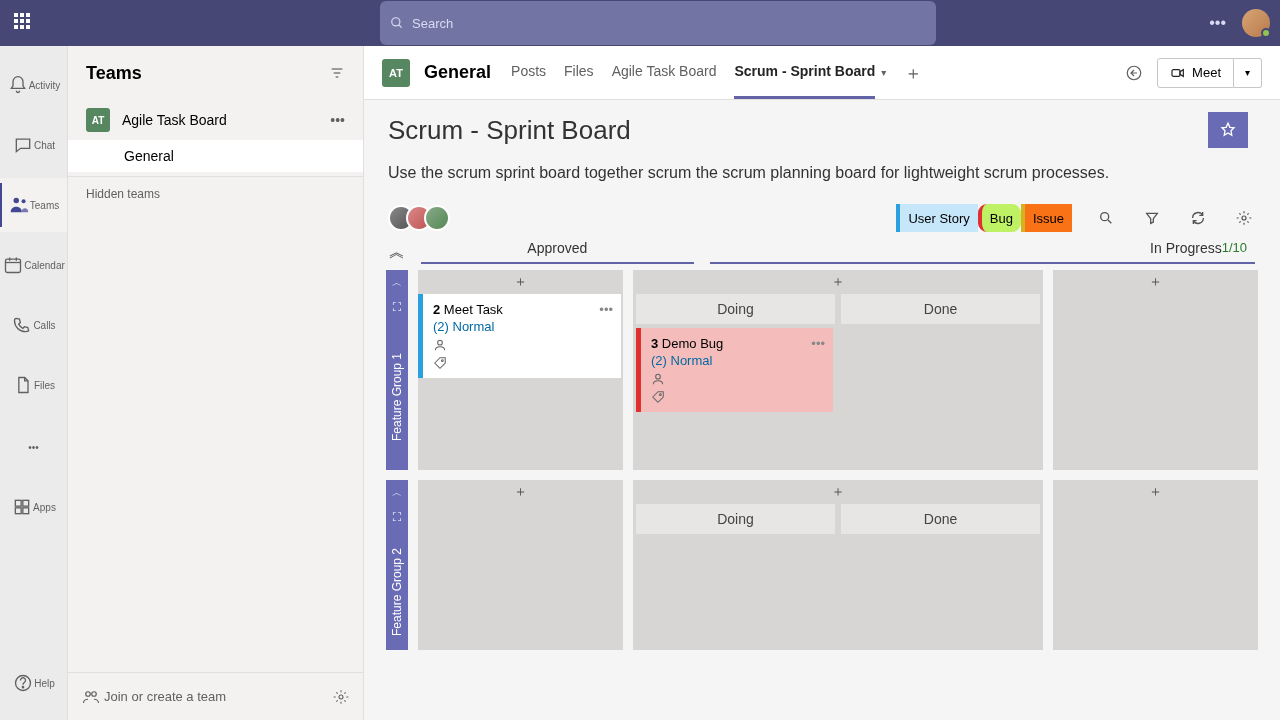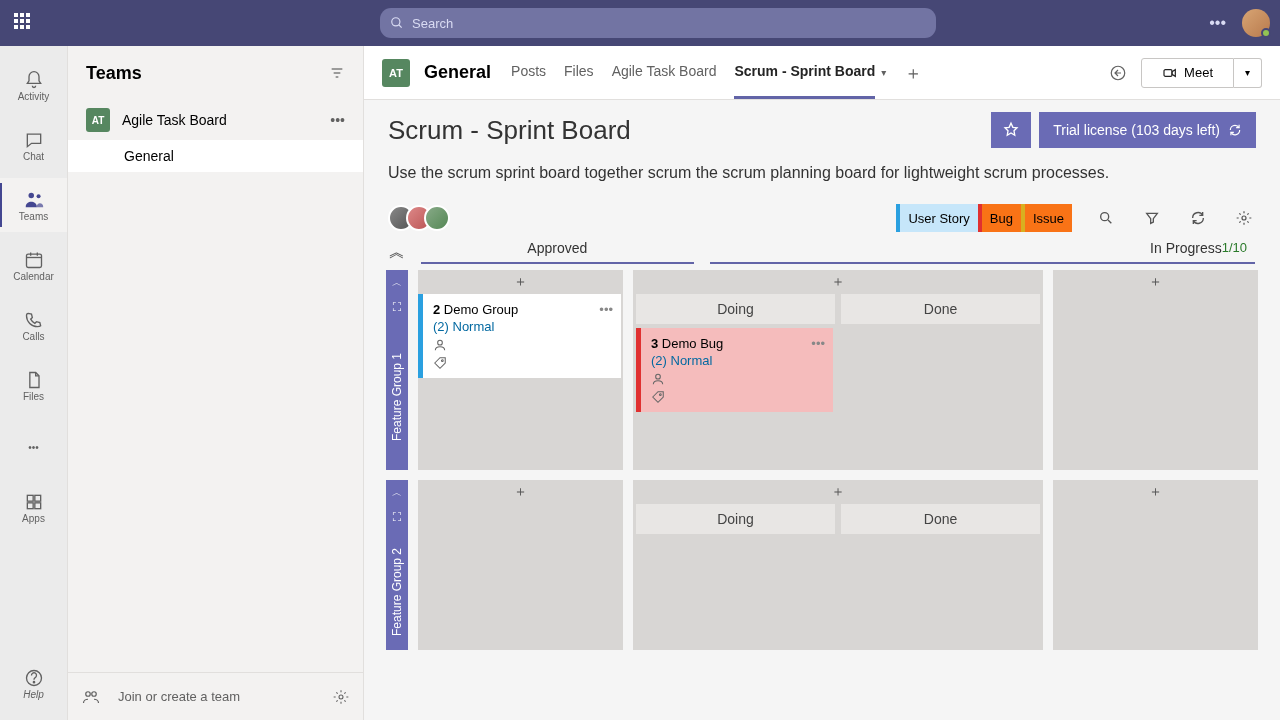--- a/index.html
+++ b/index.html
@@ -2,82 +2,82 @@
 <html><head>
 <meta charset="utf-8">
 <style>
 * { box-sizing: border-box; margin: 0; padding: 0; font-family: "Segoe UI", -apple-system, sans-serif; }
 html, body { width: 1280px; height: 720px; overflow: hidden; background: #f3f2f1; }
 
 
 .titlebar { height: 46px; background: #464775; display: flex; align-items: center; padding: 0 10px; gap: 12px; }
 .titlebar .waffle { width: 28px; height: 28px; display: grid; grid-template-columns: repeat(3, 4px); grid-template-rows: repeat(3, 4px); gap: 2px; padding: 4px; cursor: pointer; }
 .titlebar .waffle span { background: #fff; }
-.titlebar .search { flex: 0 0 556px; margin-left: 330px; height: 30px; background: #7274a3; border-radius: 11px; display: flex; align-items: center; padding: 0 10px; gap: 8px; color: #d9dbf3; }
+.titlebar .search { flex: 0 0 556px; margin-left: 330px; height: 44px; background: #7274a3; border-radius: 6px; display: flex; align-items: center; padding: 0 10px; gap: 8px; color: #d9dbf3; }
 .titlebar .search input { flex: 1; background: transparent; border: none; outline: none; color: #fff; font-size: 13px; }
 .titlebar .search input::placeholder { color: #d9dbf3; }
 .titlebar .spacer { flex: 1; }
 .titlebar .tb-icon { color: #d9dbf3; cursor: pointer; padding: 4px; }
 .avatar-img { width: 28px; height: 28px; border-radius: 50%; background: linear-gradient(135deg,#d8a574,#b87a4d); position: relative; }
 .status-dot { position: absolute; bottom: -1px; right: -1px; width: 10px; height: 10px; border-radius: 50%; background: #92c353; border: 2px solid #464775; }
 
 
 .layout { display: flex; height: calc(100% - 46px); }
 .apprail { width: 68px; background: #ebebeb; display: flex; flex-direction: column; align-items: center; padding-top: 12px; gap: 6px; border-right: 1px solid #e1dfdd; }
-.rail-item { width: 100%; height: 54px; display: flex; flex-direction: column; align-items: center; justify-content: center; font-size: 10px; color: #616161; cursor: pointer; position: relative; }
+.rail-item { width: 100%; height: 54px; display: flex; align-items: center; justify-content: center; font-size: 10px; color: #616161; cursor: pointer; position: relative; }
 .rail-item.active { background: #f3f2f1; }
 .rail-item.active::before { content: ""; position: absolute; left: 0; top: 10%; width: 2px; height: 80%; background: #444791; }
 .rail-item .ico { width: 22px; height: 22px; display: flex; align-items: center; justify-content: center; }
 .rail-more { margin-top: 2px; }
-.rail-help { margin-top: auto; margin-bottom: 10px; font-style: italic; }
+.rail-help { margin-top: auto; margin-bottom: 10px; }
 
 
 .teamspanel { width: 296px; background: #f3f2f1; display: flex; flex-direction: column; border-right: 1px solid #e1dfdd; }
 .tp-header { height: 54px; display: flex; align-items: center; padding: 0 18px; }
 .tp-header h1 { font-size: 18px; font-weight: 700; flex: 1; }
 .tp-sectionlabel { padding: 10px 18px 6px; font-size: 12px; color: #616161; }
 .tp-team { display: flex; align-items: center; padding: 8px 18px; gap: 12px; cursor: pointer; }
 .tp-team .team-ico { width: 24px; height: 24px; background: #568760; color: #fff; border-radius: 3px; display: flex; align-items: center; justify-content: center; font-size: 10px; font-weight: 600; }
 .tp-team .team-name { flex: 1; font-size: 14px; }
 .tp-team .dots { color: #616161; font-size: 14px; }
 .tp-channel { padding: 8px 18px 8px 56px; font-size: 14px; background: #fff; cursor: pointer; }
 .tp-hidden { border-top: 1px solid #e1dfdd; margin-top: 4px; }
-.tp-bottom { margin-top: auto; height: 48px; display: flex; align-items: center; padding: 0 14px; gap: 18px; border-top: 1px solid #e1dfdd; font-size: 13px; color: #616161; }
+.tp-bottom { margin-top: auto; height: 48px; display: flex; align-items: center; padding: 0 14px; gap: 4px; border-top: 1px solid #e1dfdd; font-size: 13px; color: #616161; }
 .tp-bottom .gear { margin-left: auto; }
 
 
 .content { flex: 1; display: flex; flex-direction: column; background: #f5f5f5; overflow: hidden; }
 .channelbar { height: 54px; background: #fff; display: flex; align-items: center; padding: 0 18px; gap: 14px; border-bottom: 1px solid #e1dfdd; }
 .channelbar .team-ico2 { width: 28px; height: 28px; background: #568760; color: #fff; border-radius: 3px; display: flex; align-items: center; justify-content: center; font-size: 11px; font-weight: 600; }
 .channelbar .chname { font-size: 18px; font-weight: 700; }
 .tabs { display: flex; gap: 18px; margin-left: 6px; height: 100%; align-items: center; }
 .tab { font-size: 14px; color: #616161; cursor: pointer; height: 100%; display: flex; align-items: center; border-bottom: 3px solid transparent; }
 .tab.active { color: #242424; border-bottom-color: #6264a7; font-weight: 600; }
 .chevron-sm { font-size: 10px; color: #616161; margin-left: -12px; }
 .channelbar .spacer { flex: 1; }
 .cb-ico { color: #616161; cursor: pointer; }
-.meet-btn { height: 30px; border: 1px solid #c8c6c4; background: #fff; border-radius: 3px 0 0 3px; display: flex; align-items: center; gap: 6px; padding: 0 20px; font-size: 13px; cursor: pointer; }
+.meet-btn { height: 30px; border: 1px solid #c8c6c4; background: #fff; border-radius: 3px 0 0 3px; display: flex; align-items: center; gap: 6px; padding: 0 12px; font-size: 13px; cursor: pointer; }
 .meet-chev { height: 30px; width: 28px; border: 1px solid #c8c6c4; border-left: none; background: #fff; border-radius: 0 3px 3px 0; display: flex; align-items: center; justify-content: center; font-size: 10px; cursor: pointer; }
 
 .board-hdr { padding: 12px 24px 0; display: flex; align-items: center; }
 .board-hdr h2 { font-size: 26px; font-weight: 300; flex: 1; color: #333; }
 .star-btn { width: 40px; height: 36px; background: #6a6bb5; color: #fff; display: flex; align-items: center; justify-content: center; cursor: pointer; margin-right: 8px; }
 .trial { height: 36px; background: #6a6bb5; color: #fff; display: flex; align-items: center; padding: 0 14px; gap: 8px; font-size: 14px; }
 .board-desc { padding: 16px 24px 0; font-size: 16px; color: #333; font-weight: 300; }
 
 .board-toolbar { padding: 22px 24px 8px; display: flex; align-items: center; gap: 22px; }
 .avatars { display: flex; }
 .av { width: 26px; height: 26px; border-radius: 50%; border: 2px solid #fff; margin-right: -8px; background-size: cover; }
 .av1 { background: linear-gradient(135deg,#888,#555); }
 .av2 { background: linear-gradient(135deg,#d88,#b55); }
 .av3 { background: linear-gradient(135deg,#8a8,#585); }
 .wi-filters { margin-left: auto; display: flex; }
 .wi-filter { height: 28px; padding: 0 8px; display: flex; align-items: center; font-size: 13px; border-left: 4px solid; }
 .wi-us { background: #c6e6fa; border-color: #2aa0e0; }
-.wi-bug { background: #f97316; border-color: #e03030; }
+.wi-bug { background: #bef264; border-color: #e03030; border-radius: 9px; }
 .wi-issue { background: #f97316; border-color: #d8b020; }
 .tool-ico { width: 24px; height: 24px; display: flex; align-items: center; justify-content: center; color: #555; cursor: pointer; }
 
 
 .board-scroll { flex: 1; overflow: auto; padding: 0 22px 10px; }
 .cols-hdr { display: flex; gap: 10px; align-items: center; }
 .collapse-all { width: 22px; text-align: center; color: #555; cursor: pointer; }
 .col-name { flex: 1; text-align: center; font-size: 14px; color: #333; padding-bottom: 6px; border-bottom: 2px solid #6264a7; margin: 0 3px; }
 .col-name.mid { flex: 2; display:flex; }
 .col-name.mid span:first-child{flex:1;text-align:right}
@@ -229,20 +229,21 @@
             <line x1="10" y1="18" x2="14" y2="18"></line>
           </svg>
         </span>
     </div>
     <div class="tp-team">
       <span class="team-ico">AT</span>
       <span class="team-name">Agile Task Board</span>
       <span class="dots">•••</span>
     </div>
     <div class="tp-channel">General</div>
+    <div class="tp-sectionlabel tp-hidden">Hidden teams</div>
     <div class="tp-bottom">
       <span>
           <svg width="18" height="18" viewBox="0 0 24 24" fill="none" stroke="#616161" stroke-width="1.6">
             <circle cx="8" cy="8" r="3"></circle>
             <circle cx="16" cy="8" r="3"></circle>
             <path d="M2 20c0-3 3-5 6-5"></path>
             <path d="M22 20c0-3-3-5-6-5"></path>
           </svg>
         </span>
       <span>Join or create a team</span>
@@ -286,27 +287,20 @@
       </div>
     </div>
 
     <div class="board-hdr">
       <h2>Scrum - Sprint Board</h2>
       <div class="star-btn">
           <svg width="18" height="18" viewBox="0 0 24 24" fill="none" stroke="#fff" stroke-width="1.8">
             <path d="M12 3l2.5 5.5L20 9l-4 4 1 6-5-3-5 3 1-6-4-4 5.5-.5z"></path>
           </svg>
         </div>
-      <div class="trial">
-        <span>Trial license (103 days left)</span>
-        <svg width="14" height="14" viewBox="0 0 24 24" fill="none" stroke="#fff" stroke-width="2">
-            <path d="M4 12a8 8 0 018-8 8 8 0 017 4M20 12a8 8 0 01-15 4"></path>
-            <path d="M19 3v5h-5M5 21v-5h5"></path>
-          </svg>
-      </div>
     </div>
     <div class="board-desc">Use the scrum sprint board together scrum the scrum planning board for lightweight scrum processes.</div>
 
     <div class="board-toolbar">
       <div class="avatars">
         <div class="av av1"></div>
         <div class="av av2"></div>
         <div class="av av3"></div>
       </div>
       <div class="wi-filters">
@@ -355,21 +349,21 @@
           <div class="lane-head">
             <span class="up">︿</span>
             <span class="pin">⛶</span>
             <span class="lane-name">Feature Group 1</span>
           </div>
           <div class="cell">
             <div class="cell-add plus-ico"></div>
             <div class="card">
               <span class="dots">•••</span>
               <span class="cid">2</span>
-              <span>Demo Group</span>
+              <span>Meet Task</span>
               <div class="meta">(2) Normal</div>
               <span class="ci">
                   <svg width="14" height="14" viewBox="0 0 24 24" fill="none" stroke="#666" stroke-width="1.8">
                     <circle cx="12" cy="8" r="4"></circle>
                     <path d="M4 21c0-4 4-6 8-6s8 2 8 6"></path>
                   </svg>
                 </span>
               <span class="ci">
                   <svg width="14" height="14" viewBox="0 0 24 24" fill="none" stroke="#666" stroke-width="1.8">
                     <path d="M3 12l9-9h9v9l-9 9z"></path>

